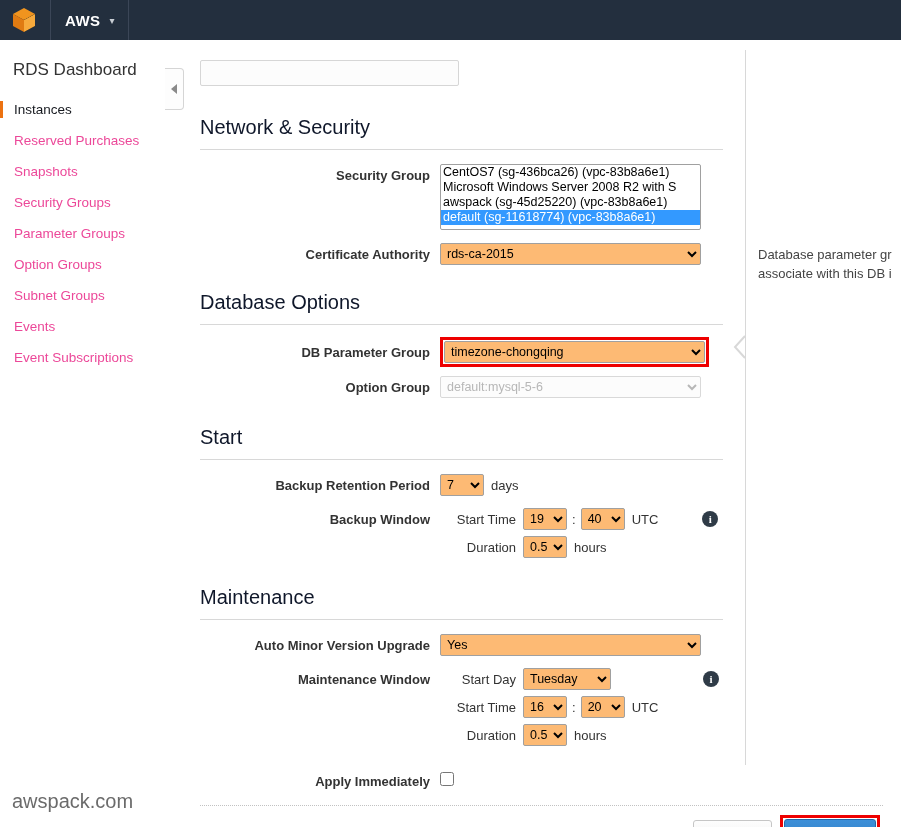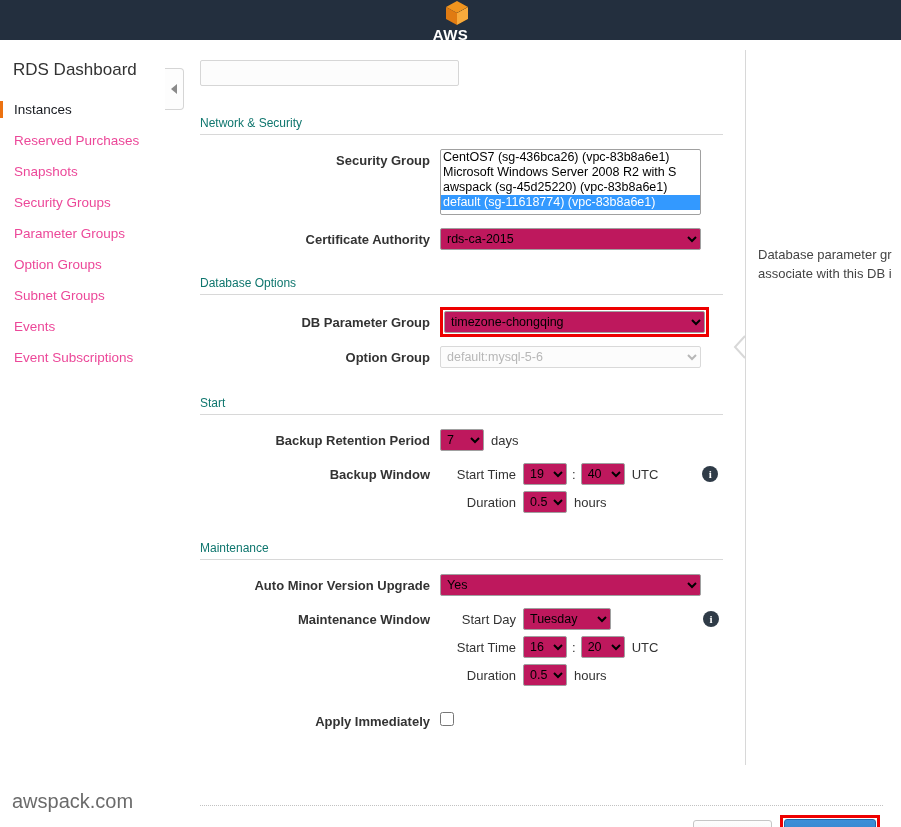--- a/index.html
+++ b/index.html
@@ -9,21 +9,21 @@
     overflow: hidden;
     background: #ffffff;
     font-family: "Liberation Sans", sans-serif;
   }
 
   
   .topbar {
     position: absolute; top: 0; left: 0;
     width: 901px; height: 40px;
     background: #232f3e;
-    display: flex; align-items: center; flex-direction: column;
+    display: flex; align-items: center;
   }
   .aws-cube {
     margin-left: 12px;
     width: 24px; height: 26px;
     position: relative;
   }
   .aws-cube svg { display: block; }
   .topbar-sep {
     width: 1px; height: 40px;
     background: #3b4657;
@@ -122,44 +122,44 @@
     text-align: right;
     padding-right: 10px;
     font-size: 13px;
     font-weight: bold;
     color: #333333;
     flex: none;
   }
   .field { flex: none; }
 
   .section-h {
-    font-size: 12px;
-    color: #0f766e;
+    font-size: 20px;
+    color: #0f172a;
     border-bottom: 1px solid #d8d8d8;
-    padding-bottom: 4px;
+    padding-bottom: 10px;
     width: 523px;
   }
 
   input.txt {
     width: 259px; height: 26px;
     border: 1px solid #d6d6d6;
     background: #fcfcfc;
     border-radius: 2px;
     font-size: 13px;
     padding: 0 5px;
     font-family: "Liberation Sans", sans-serif;
     outline: none;
   }
 
   
   select.sel {
     font-family: "Liberation Sans", sans-serif;
     font-size: 12.5px;
     color: #000;
-    background: #be185d;
+    background: #fdba74;
     border: 1px solid #a0a0a0;
     border-radius: 2px;
     height: 22px;
     padding: 1px 2px;
   }
   select.wide { width: 261px; }
   select.small { width: 44px; }
   select.day { width: 88px; }
   select.sel:disabled {
     color: #999;

